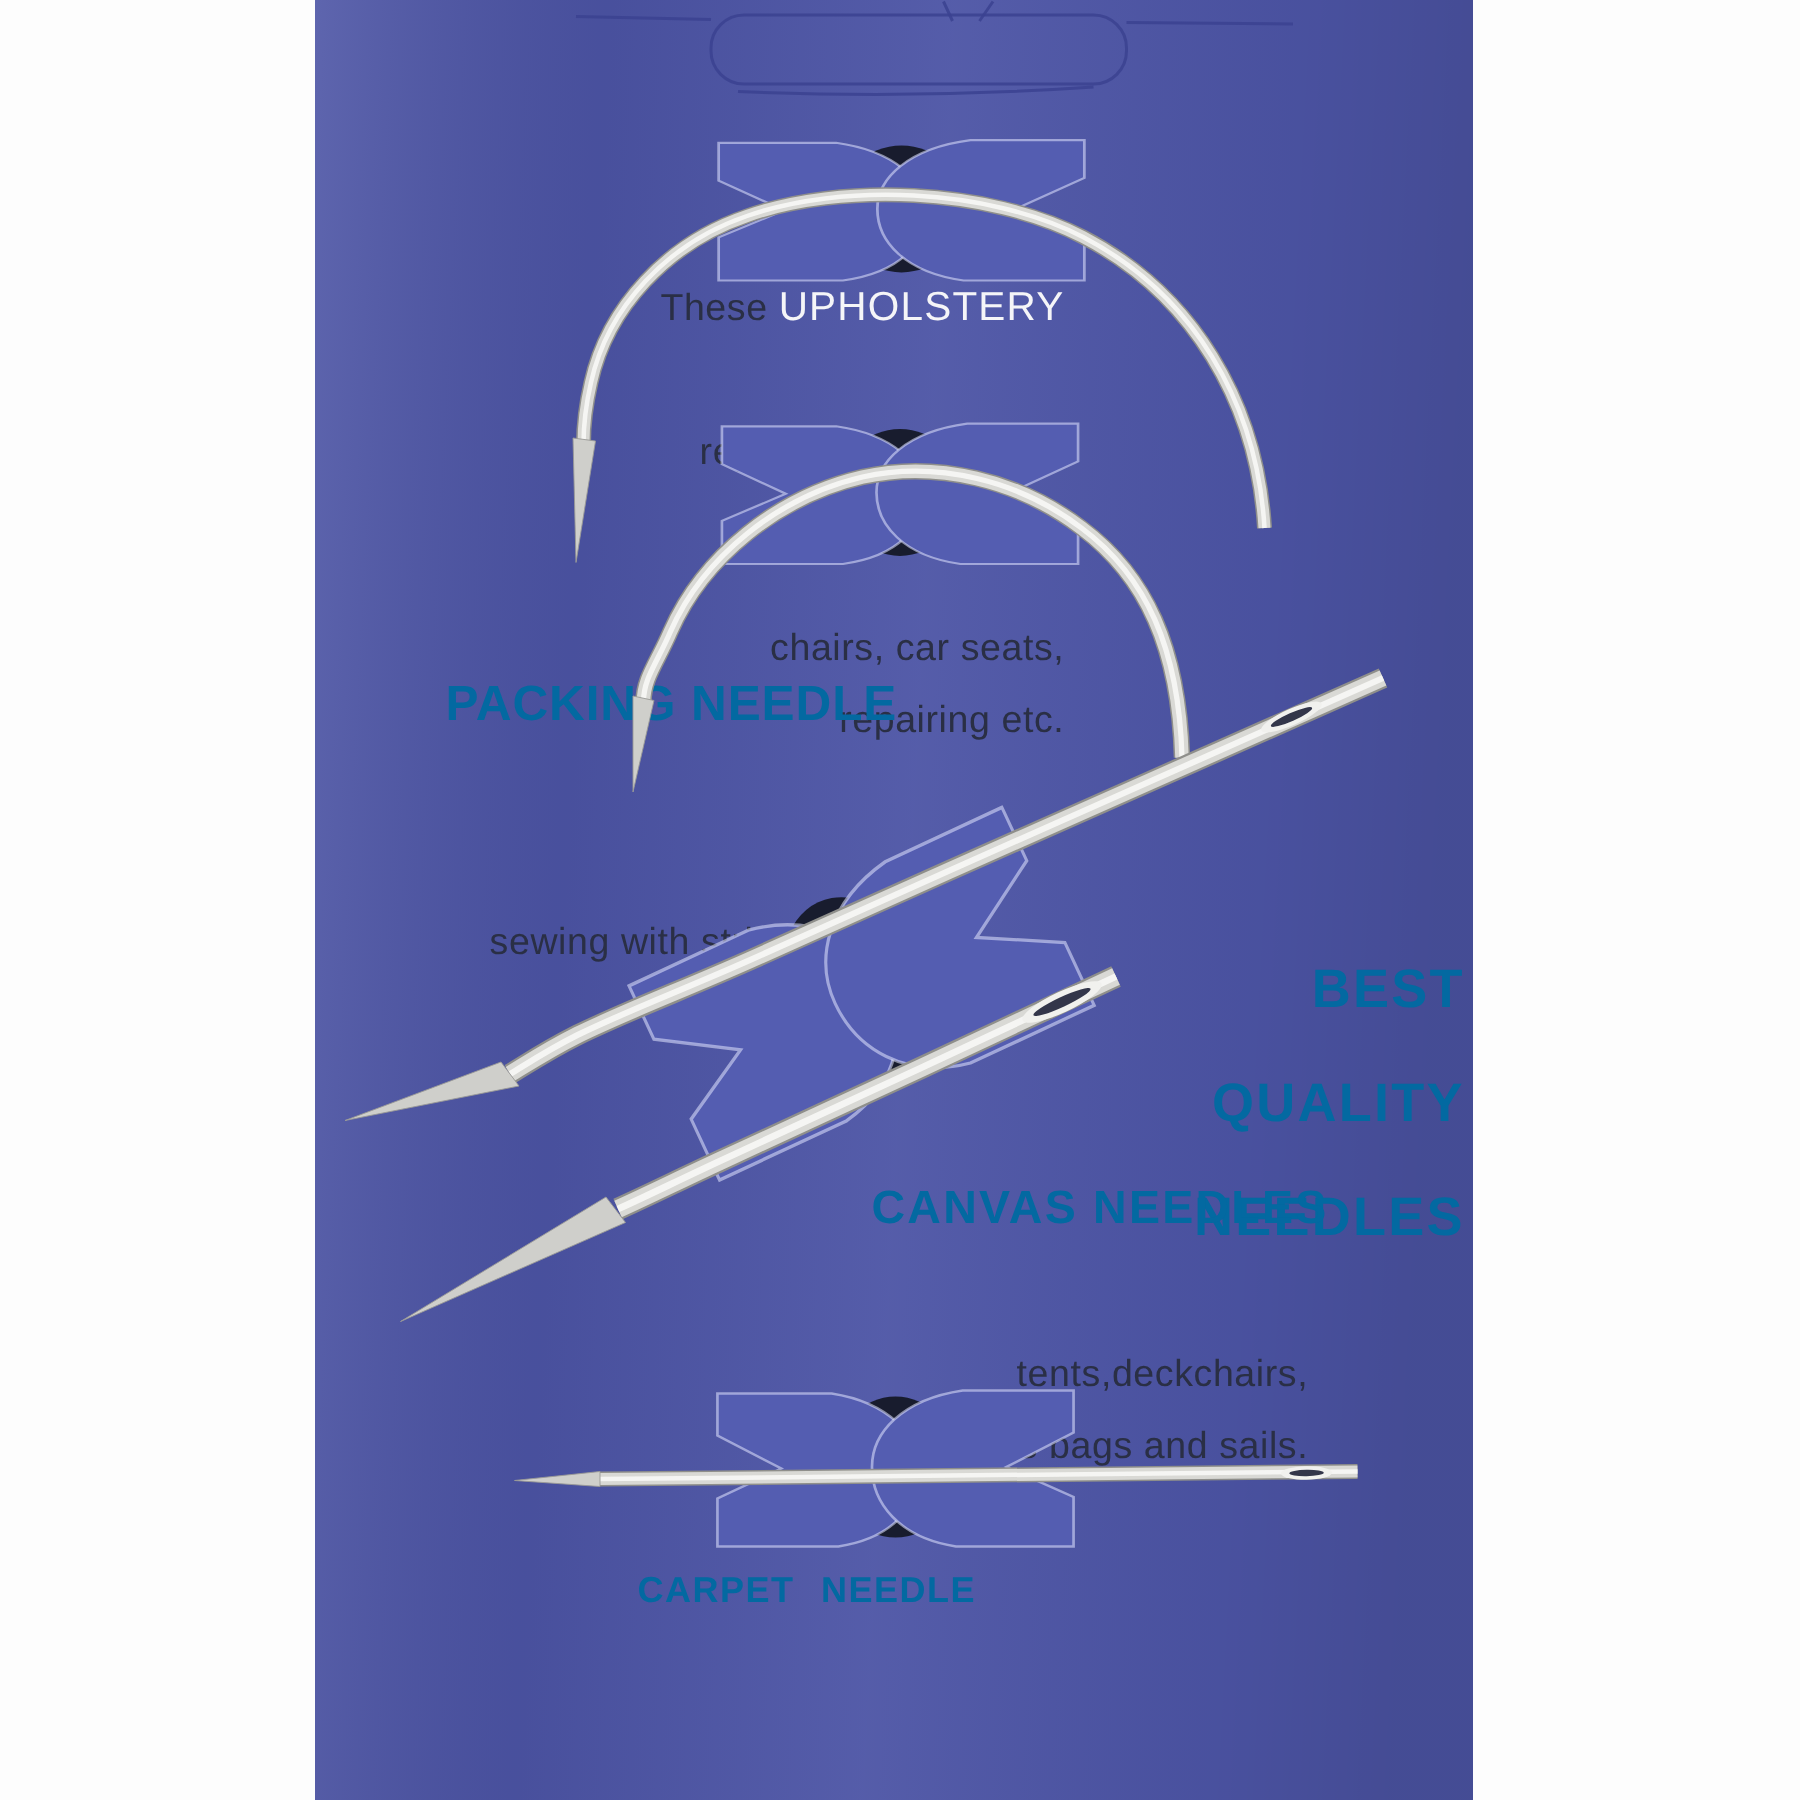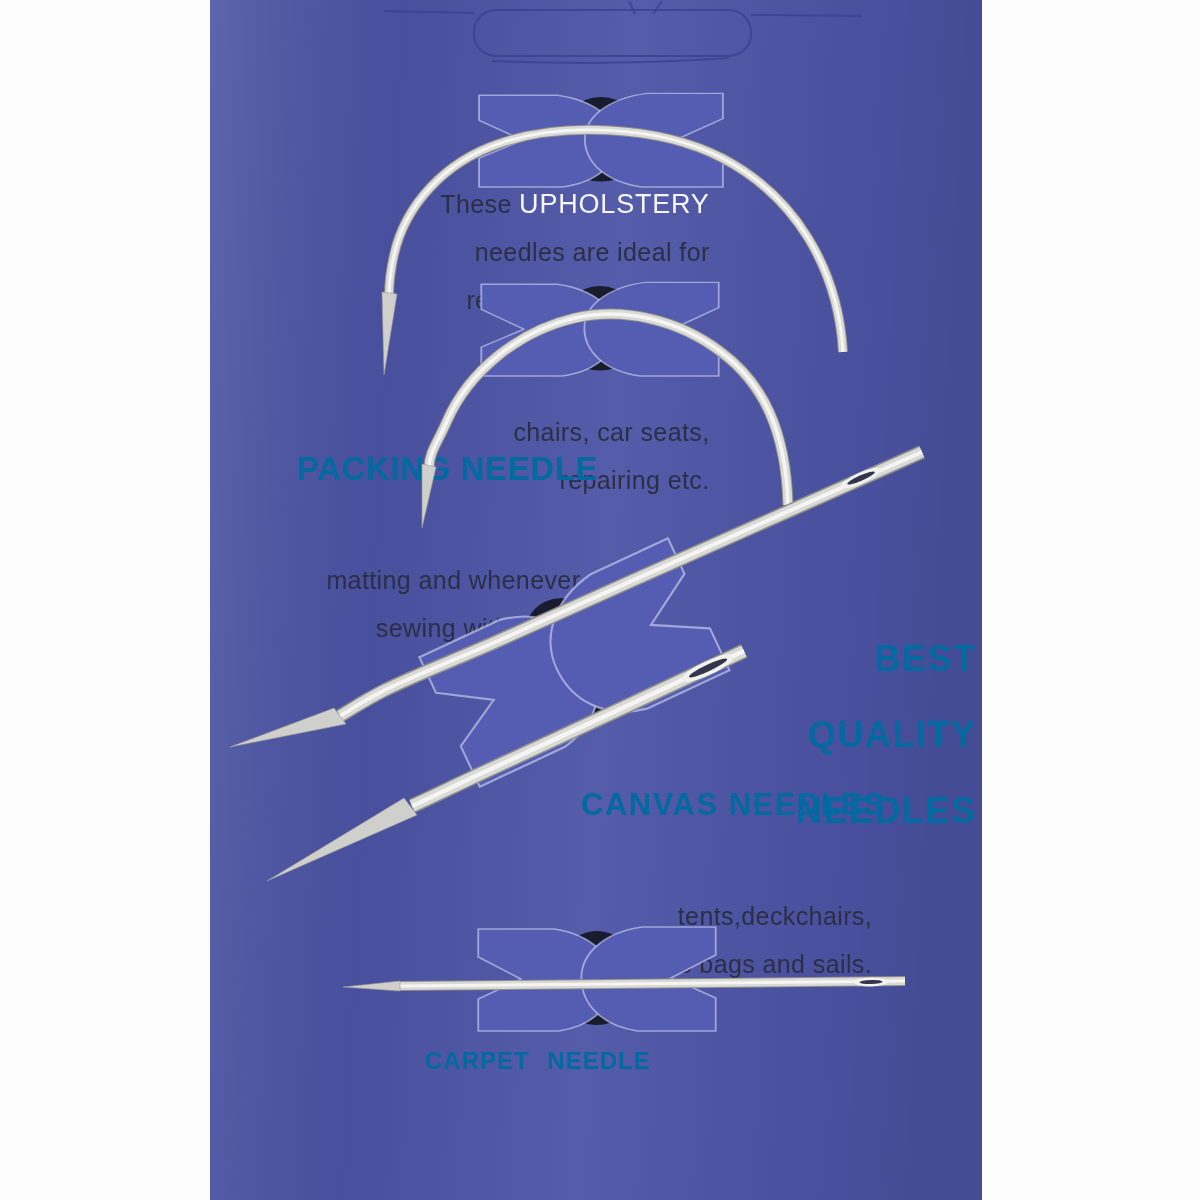--- a/index.html
+++ b/index.html
@@ -58,34 +58,34 @@
     <rect x="210" y="0" width="772" height="1200" fill="url(#cardShade)"></rect>
 
     <g>
       <rect x="474" y="10" width="277" height="46" rx="22" class="slot" stroke="#3b4290"></rect>
       <path d="M 474,13 L 384,11 M 751,15 L 862,16 M 492,61 Q 612,66 729,58" class="slot" stroke="#3b4290"></path>
       <path d="M 629,1 L 635,14 M 662,1 L 653,14" class="slot" stroke="#3b4290"></path>
     </g>
   </svg>
 
   <div class="txt body-txt note1"><span>These </span><span class="hl">UPHOLSTERY</span><br>
-    <span>needles are ideal for</span><br>
+    <br>
     <span>repairing upholstered</span>
   </div>
 
   <div class="txt body-txt note2">
     <span>chairs, car seats,</span><br>
     <span>repairing etc.</span>
   </div>
 
   <div class="txt title-txt packing-title">PACKING NEEDLE</div>
 
   <div class="txt body-txt packing-desc">
     <br>
-    <span>matting and whenever</span><br>
+    <br>
     <span>sewing with string</span>
   </div>
 
   <div class="txt title-txt quality">
     <span>BEST</span><br>
     <span>QUALITY</span><br>
     <span>NEEDLES</span>
   </div>
 
   <div class="txt title-txt canvas-title">CANVAS NEEDLES</div>

